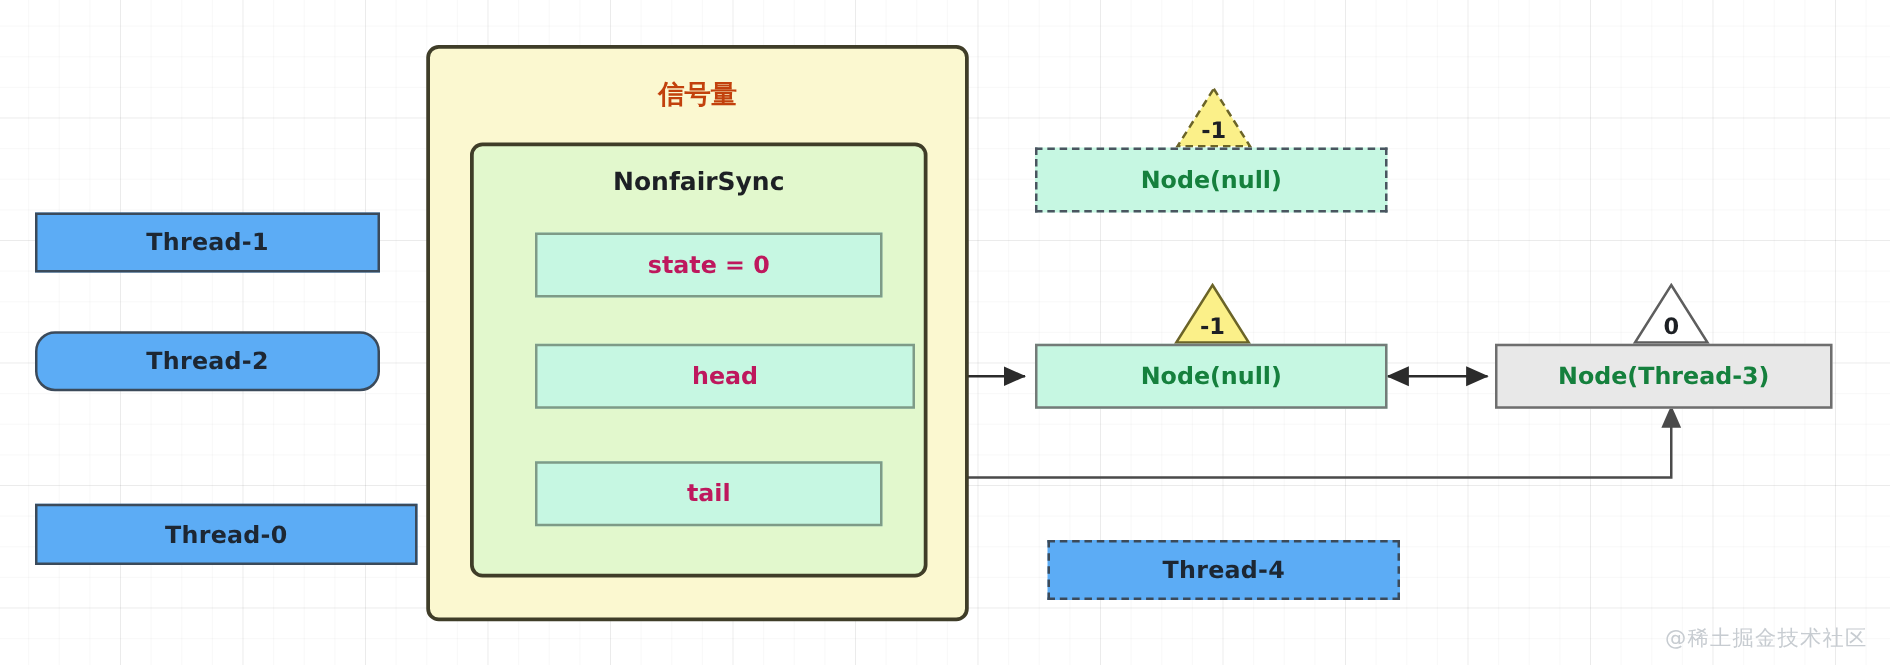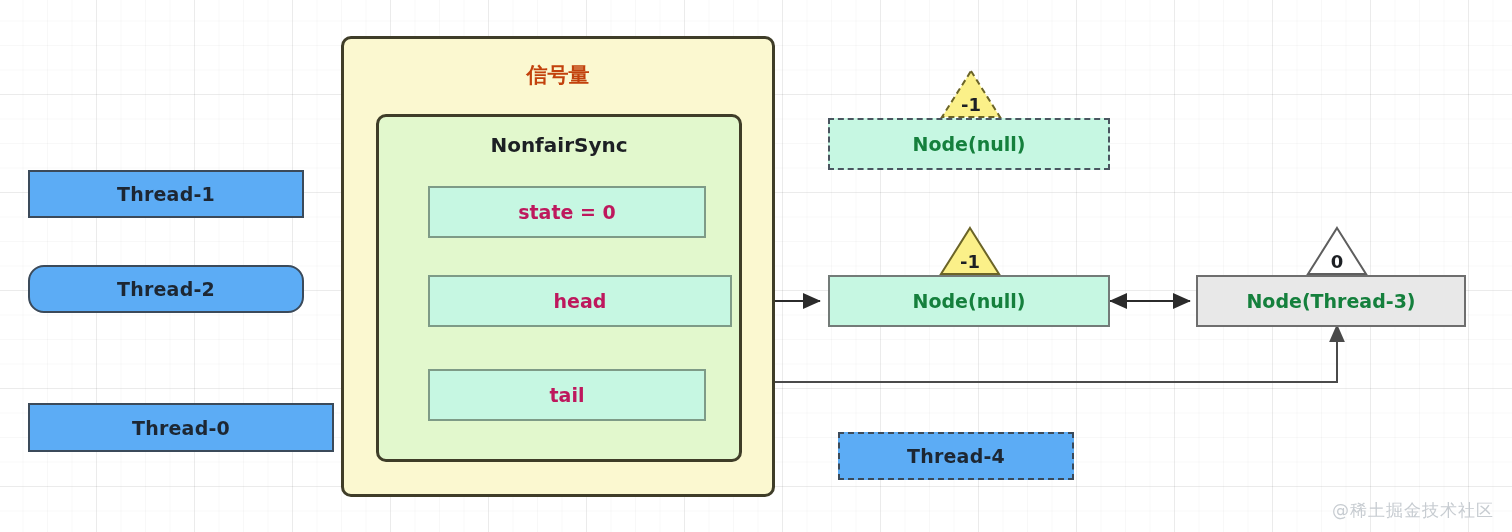--- a/index.html
+++ b/index.html
@@ -173,19 +173,19 @@
   <div class="tri" style="left:1306px;top:226px;width:62px;height:50px;">
     <svg width="62" height="50" viewBox="0 0 62 50">
       <polygon points="31,2 60,48 2,48" fill="#ffffff" stroke="#5e5e5e" stroke-width="2"></polygon>
     </svg>
     <div class="tri-num">0</div>
   </div>
   <div class="box node gray" style="left:1196px;top:275px;width:270px;height:52px;">
     <span class="lbl">Node(Thread-3)</span>
   </div>
 
-  <div class="box thread dashed" style="left:838px;top:432px;width:236px;height:48px;">
+  <div class="box thread dashed" style="left:838px;top:432px;width:282px;height:48px;">
     <span class="lbl">Thread-4</span>
   </div>
 
   <div class="wm" style="right:18px;bottom:10px;">@稀土掘金技术社区</div>
 
 </div>
 
 </body></html>

